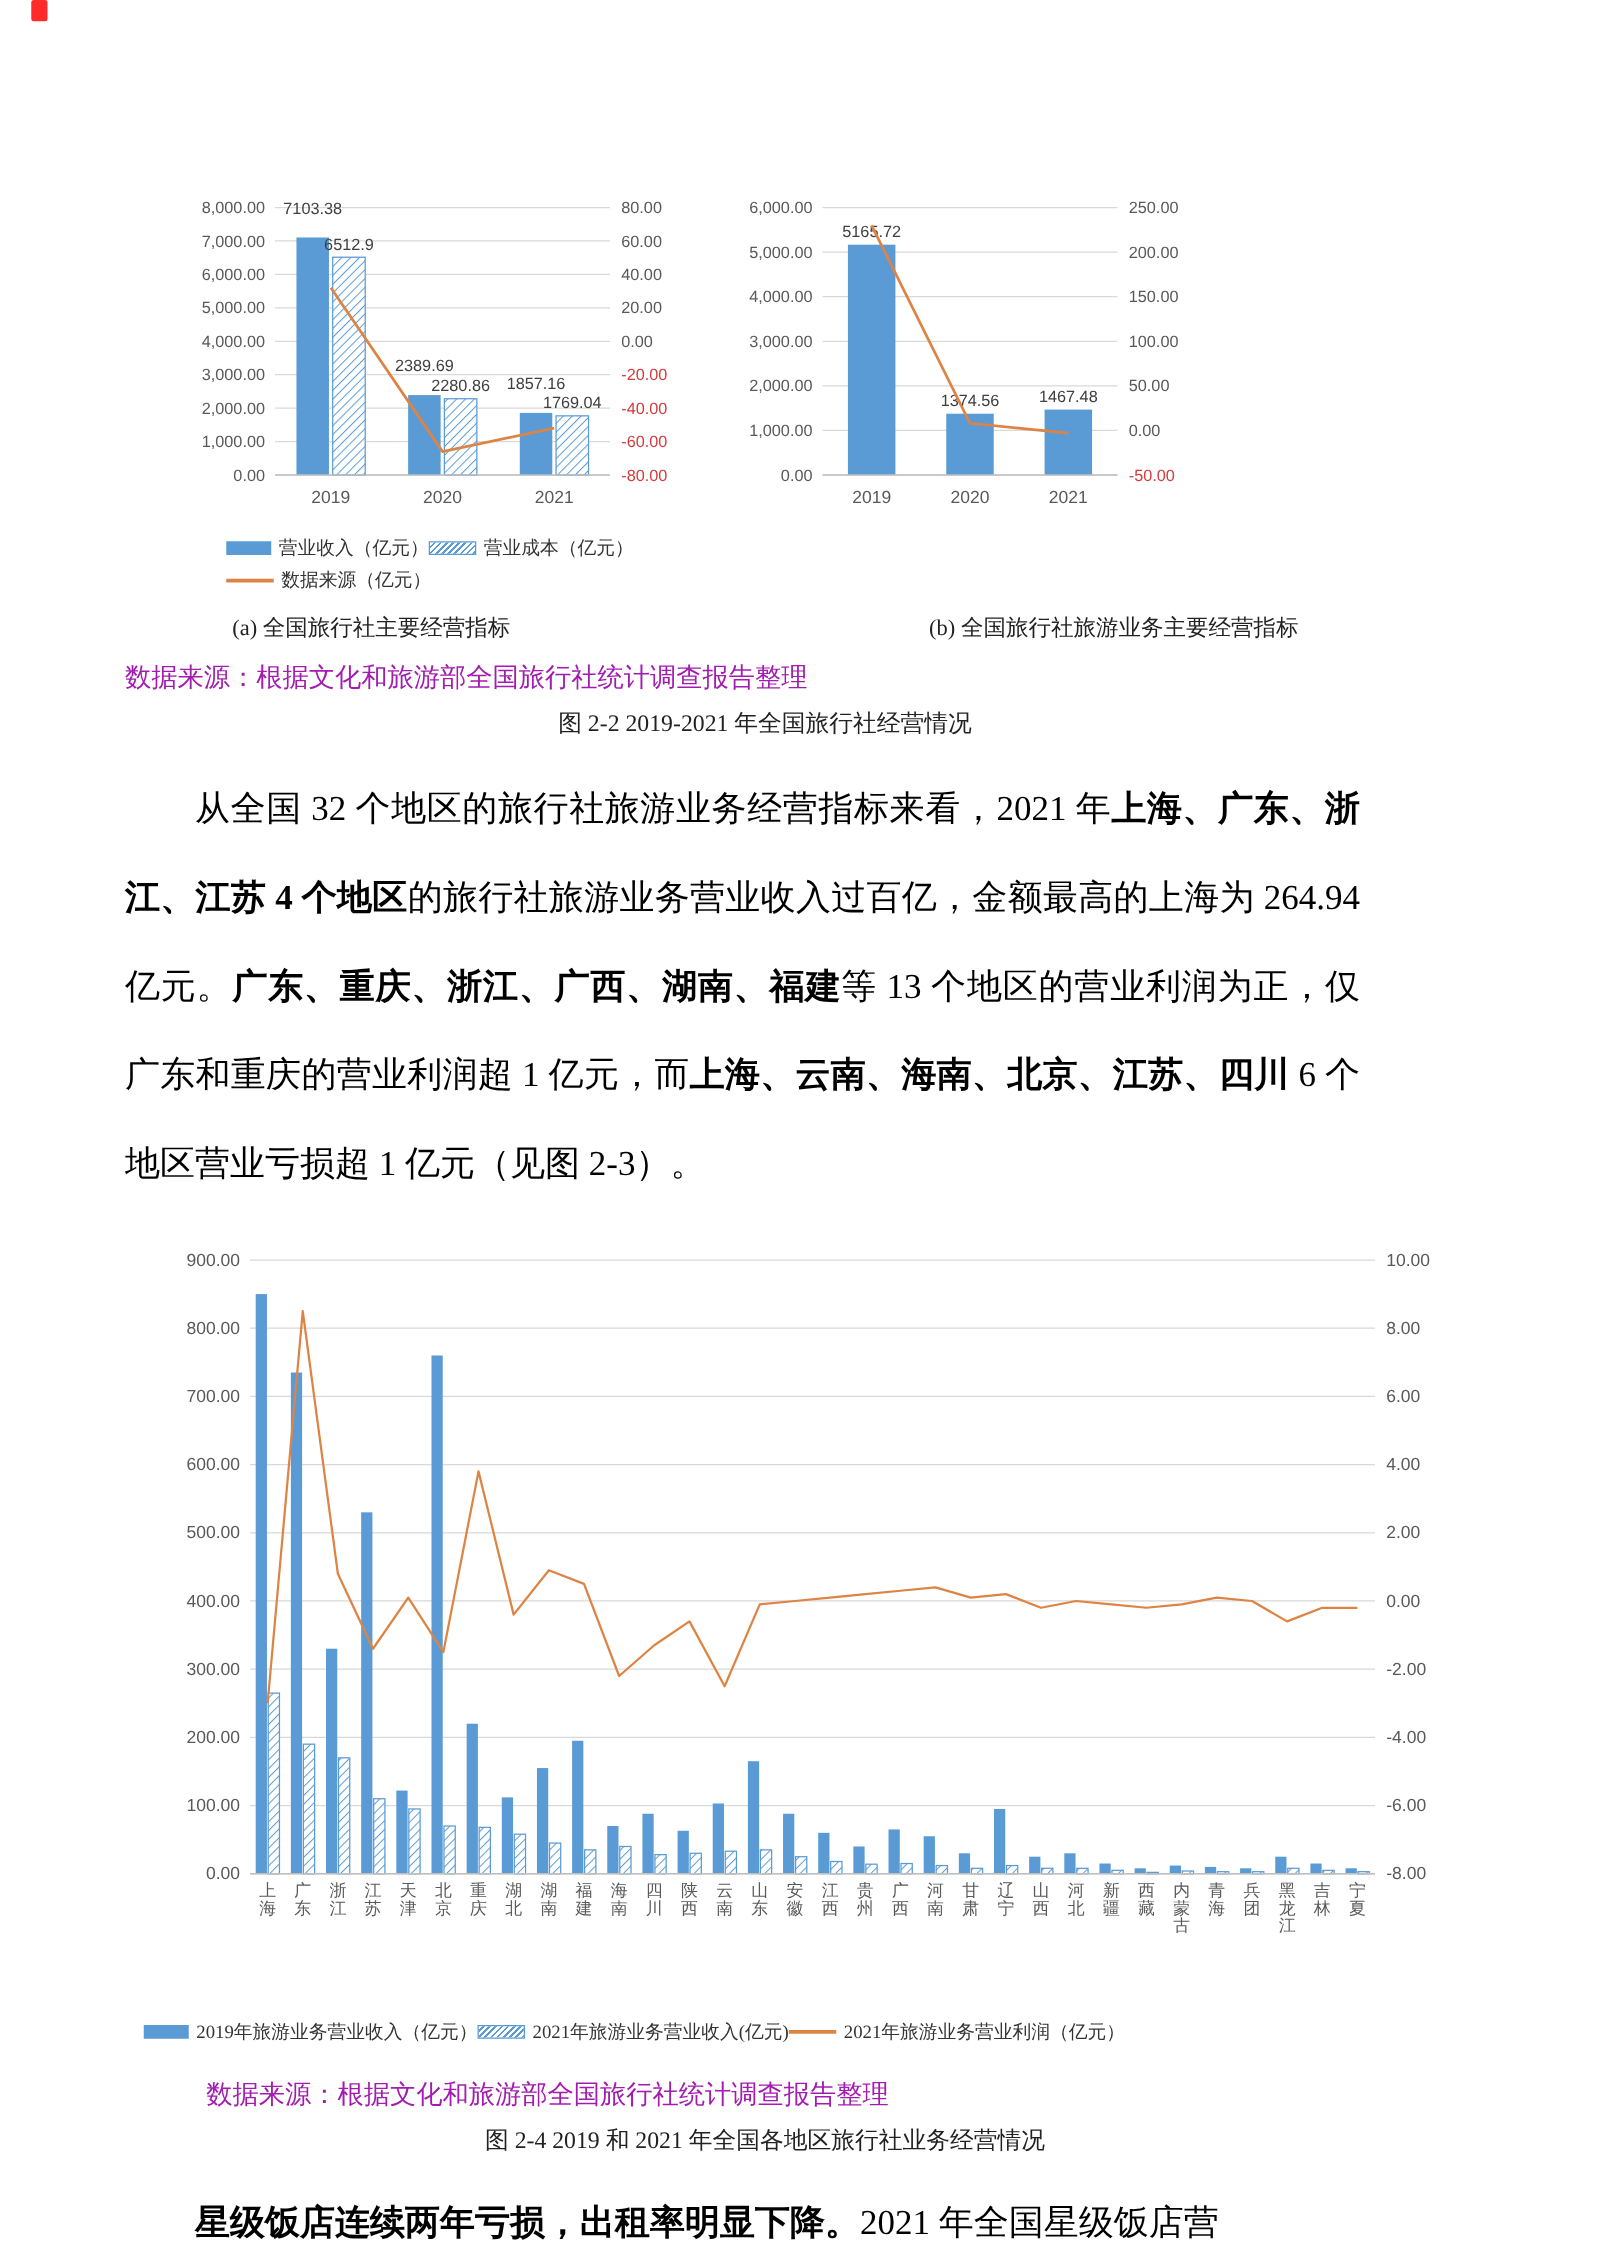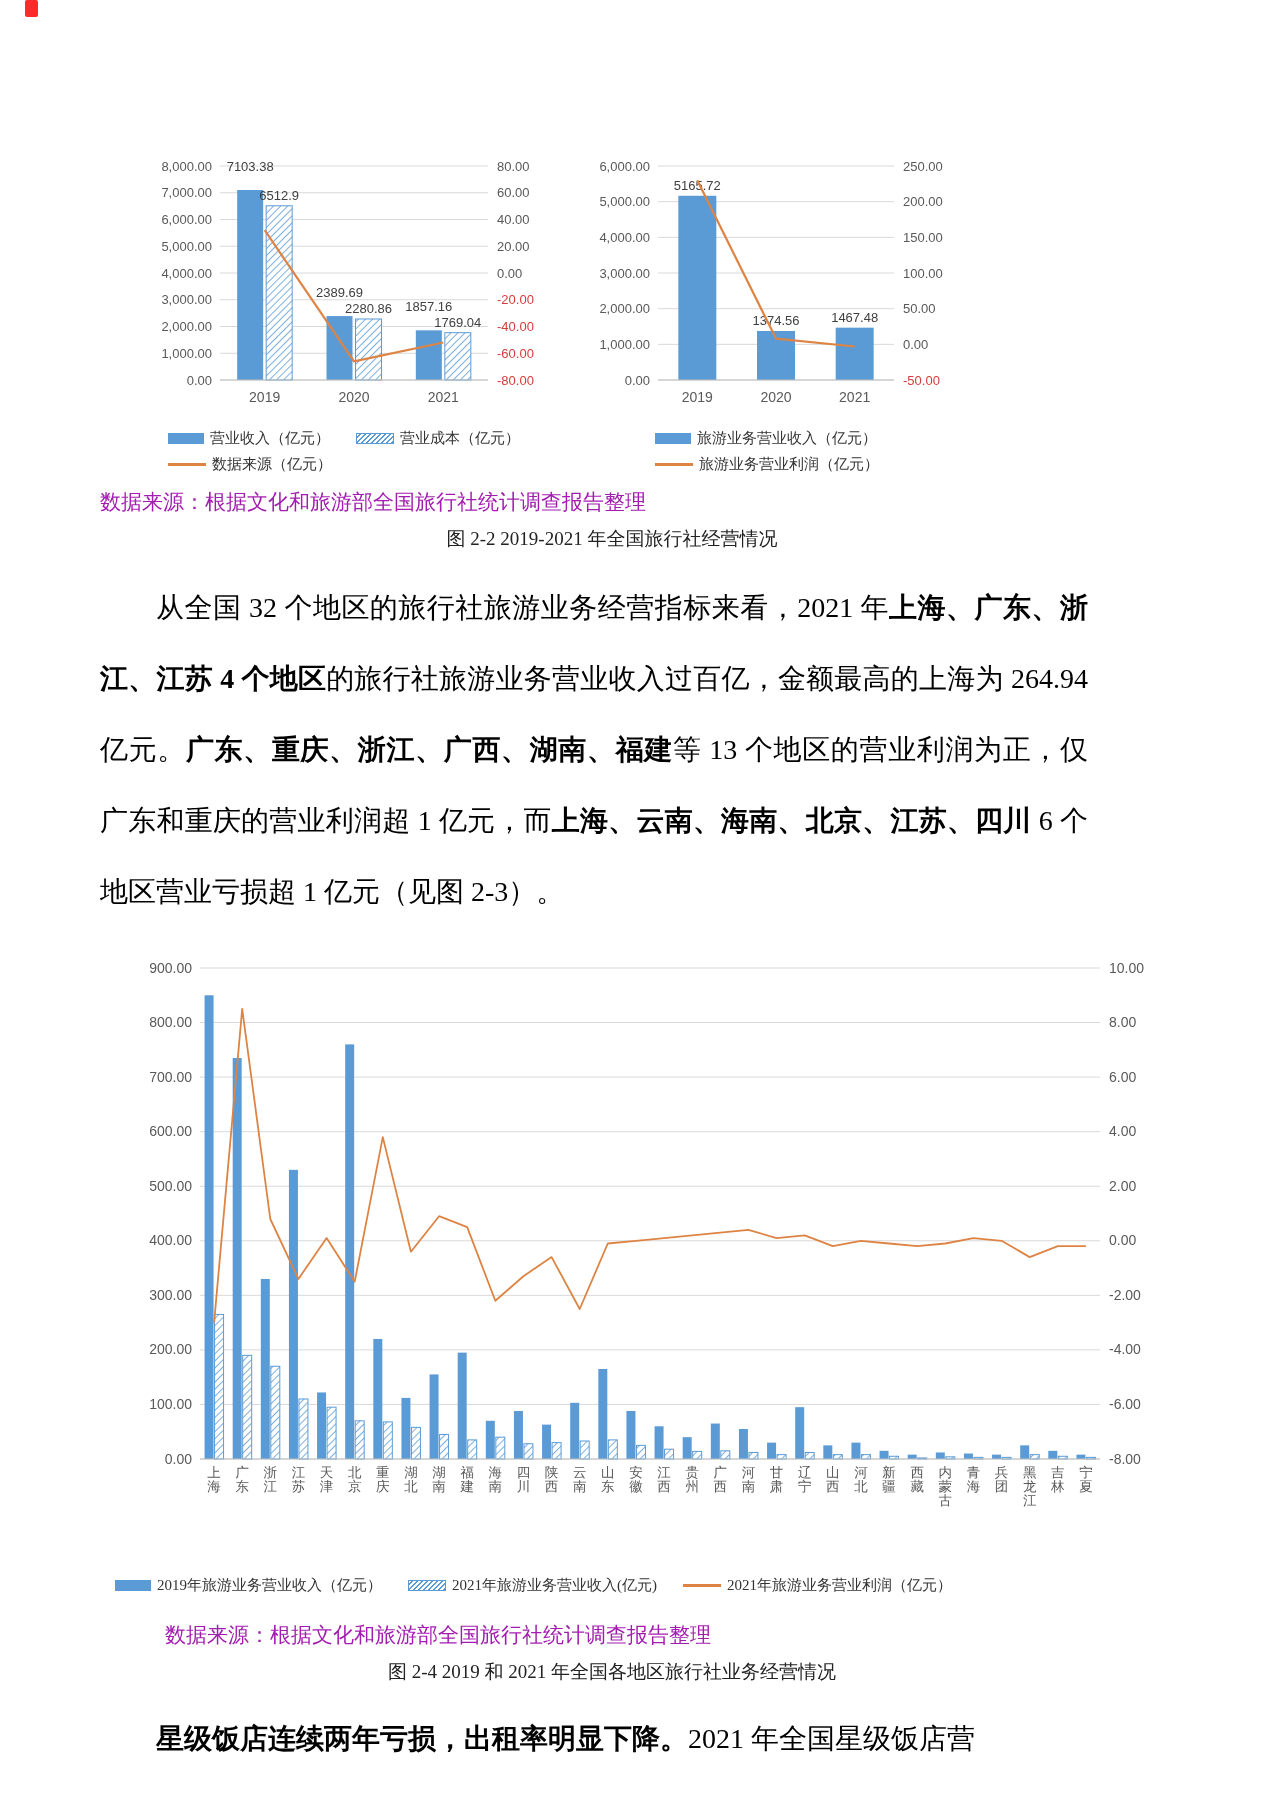--- a/index.html
+++ b/index.html
@@ -7,21 +7,21 @@
         font-family:"Liberation Serif","DejaVu Serif",serif;color:#1a1a1a;}
   .corner-mark{position:absolute;left:25px;top:0;width:13px;height:17px;border-radius:2px;}
   .charts-row{display:flex;margin:148px 0 0 140px;gap:28px;}
   .chart-block{display:flex;flex-direction:column;align-items:center;}
   svg{display:block;}
   .tick{font-family:"Liberation Sans","DejaVu Sans",sans-serif;fill:#595959;}
   .neg{fill:#d43c3c;}
   .xlab{font-family:"Liberation Sans","DejaVu Sans",sans-serif;fill:#595959;}
   .blab{font-family:"Liberation Sans","DejaVu Sans",sans-serif;fill:#404040;}
   .legend{margin-top:4px;}
-  .lg-row{display:flex;gap:26px;margin-top:7px;align-items:center;}
+  .lg-row{display:flex;margin-top:7px;align-items:center;}
   .lg-item{display:flex;align-items:center;gap:6px;font-size:15px;color:#333;}
   .sw{display:inline-block;width:36px;height:11px;}
   .sw.line{height:3px;width:38px;}
   .caps-row{display:flex;margin:16px 0 0 0;}
   .caps-row .cap{flex:0 0 50%;text-align:center;font-size:18px;color:#222;}
   .src-line{margin:14px 0 0 100px;font-size:21px;color:#a21caf;}
   .fig-title{text-align:center;margin-top:10px;font-size:19px;color:#222;padding-left:36px;}
   .para{margin:20px 100px 0 100px;font-size:28px;line-height:2.54;text-align:justify;
         text-indent:2em;color:#000000;}
   .b{font-weight:bold;}
@@ -145,37 +145,27 @@
           <rect x="181" y="182.97402666666665" width="38" height="49.025973333333354" fill="#5B9BD5"></rect>
           <text x="200" y="176.97402666666665" text-anchor="middle" class="blab" style="font-size:13px">1374.56</text>
           <rect x="259.6666666666667" y="179.65988" width="38" height="52.34012000000001" fill="#5B9BD5"></rect>
           <text x="278.6666666666667" y="173.65988" text-anchor="middle" class="blab" style="font-size:13px">1467.48</text>
           <polyline points="121.3,32.3 200.0,190.6 278.7,198.5" fill="none" stroke="#DD8444" stroke-width="2.2" stroke-linejoin="round"></polyline>
           <text x="121.33333333333334" y="254" text-anchor="middle" class="xlab" style="font-size:14px">2019</text>
           <text x="200" y="254" text-anchor="middle" class="xlab" style="font-size:14px">2020</text>
           <text x="278.6666666666667" y="254" text-anchor="middle" class="xlab" style="font-size:14px">2021</text>
           <line x1="82" y1="232" x2="318" y2="232" stroke="#BFBFBF" stroke-width="1.2"></line>
         </svg>
-      <div class="legend">
-          <div class="lg-row">
-            <span class="lg-item">
-              <span class="sw solid" style="background: rgb(91, 155, 213);"></span>
-              <span>旅游业务营业收入（亿元）</span>
-            </span>
-          </div>
-          <div class="lg-row">
-            <span class="lg-item">
-              <span class="sw line" style="background: rgb(221, 132, 68);"></span>
-              <span>旅游业务营业利润（亿元）</span>
-            </span>
-          </div>
-        </div>
     </div>
   </div>
 
+  <div class="caps-row">
+    <div class="cap">(a) 全国旅行社主要经营指标</div>
+    <div class="cap">(b) 全国旅行社旅游业务主要经营指标</div>
+  </div>
   <div class="src-line">数据来源：根据文化和旅游部全国旅行社统计调查报告整理</div>
   <div class="fig-title">图 2-2 2019-2021 年全国旅行社经营情况</div>
 
   <div class="para"><span>从全国 32 个地区的旅行社旅游业务经营指标来看，2021 年</span><span class="b">上海、广东、浙江、江苏 4 个地区</span><span>的旅行社旅游业务营业收入过百亿，金额最高的上海为 264.94 亿元。</span><span class="b">广东、重庆、浙江、广西、湖南、福建</span><span>等 13 个地区的营业利润为正，仅广东和重庆的营业利润超 1 亿元，而</span><span class="b">上海、云南、海南、北京、江苏、四川</span><span> 6 个地区营业亏损超 1 亿元（见图 2-3）。</span></div>
 
   <div class="bigchart-wrap">
     <svg width="1050" height="615" viewBox="0 0 1050 615">
         <defs>
           <pattern id="h2" width="5" height="5" patternUnits="userSpaceOnUse" patternTransform="rotate(45)">
             <rect width="5" height="5" fill="#ffffff"></rect>

